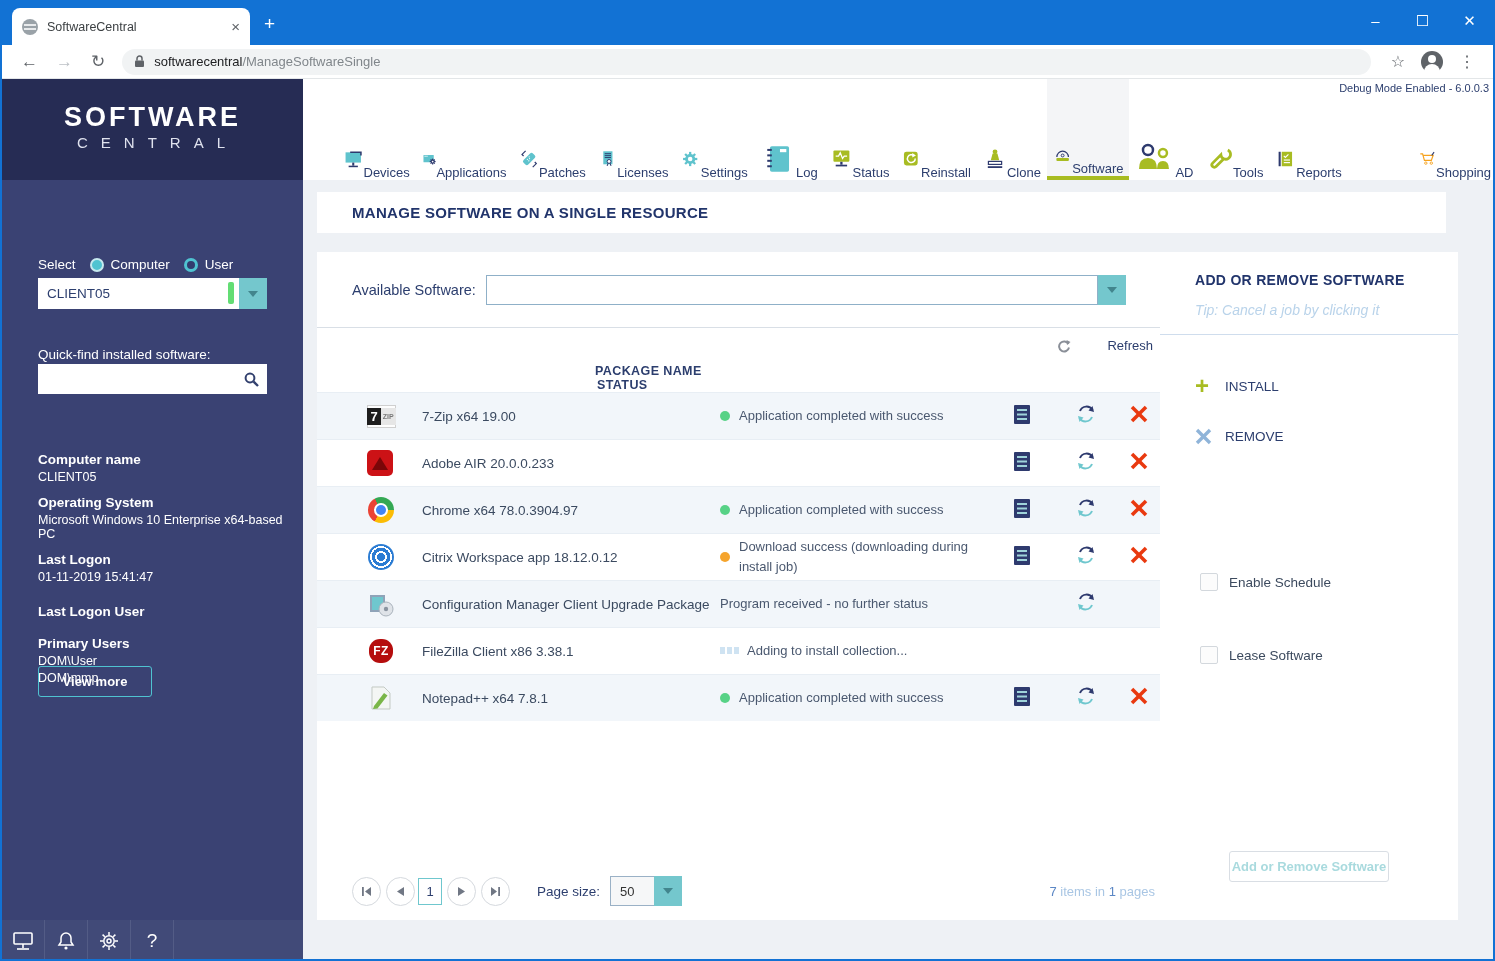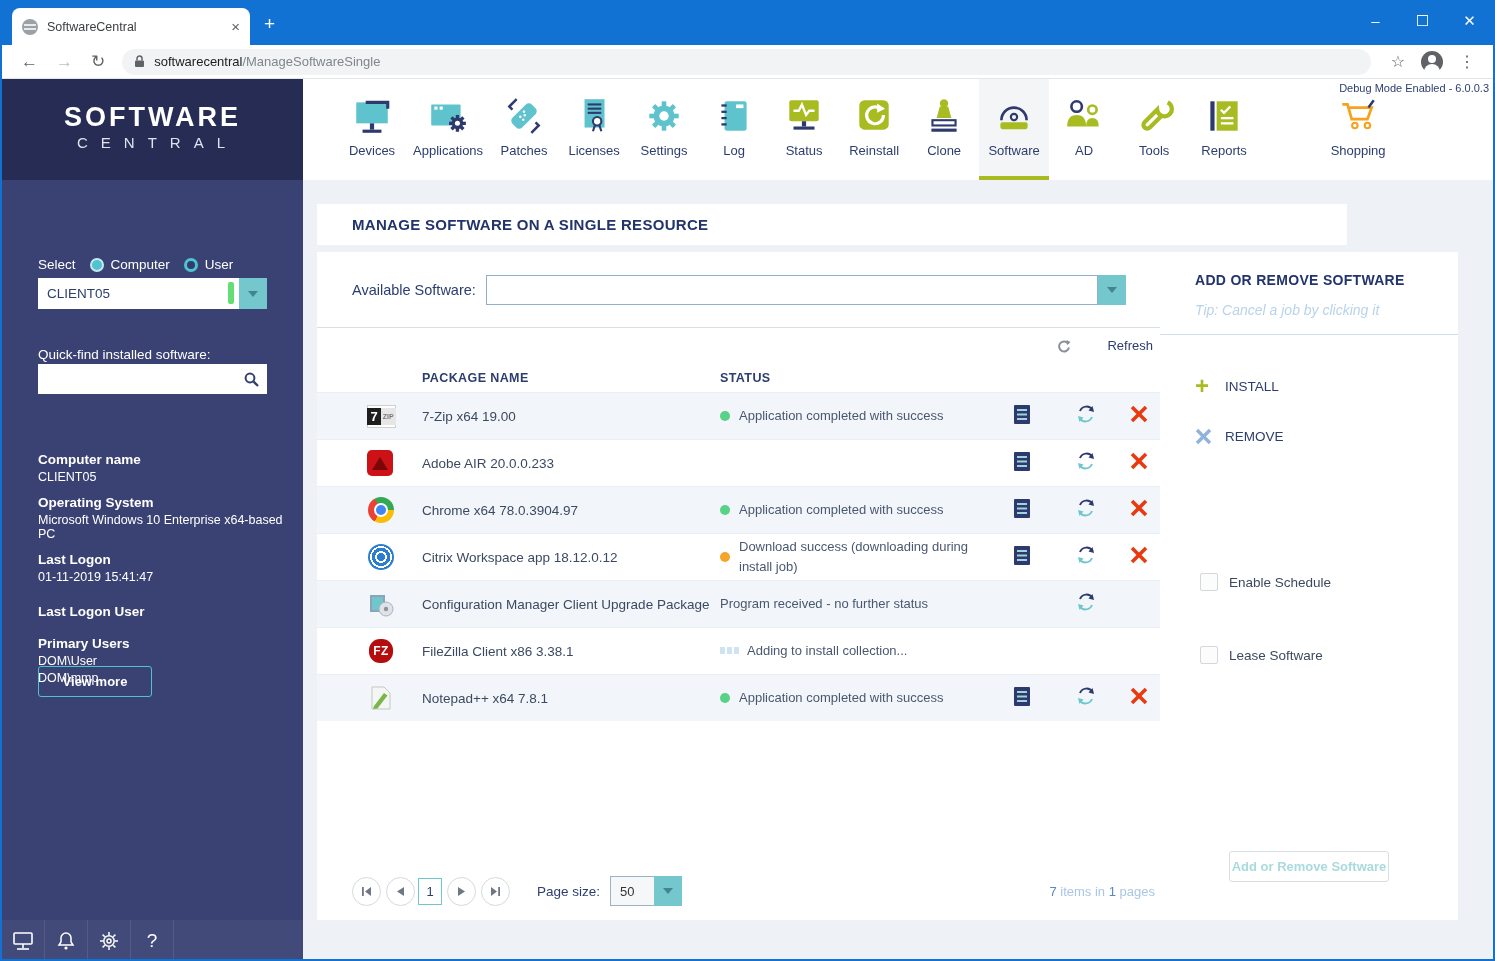--- a/index.html
+++ b/index.html
@@ -52,39 +52,39 @@
   .sb-info .val{font-size:12.5px;margin-top:3px;}
   .viewmore{position:absolute;left:36px;top:587px;width:112px;height:29px;border:1px solid #4fc3d1;border-radius:3px;
             color:#fff;font-weight:bold;font-size:13px;display:flex;align-items:center;justify-content:center;}
   .sidebar-footer{position:absolute;left:0;bottom:0;width:100%;height:41px;background:#414a78;display:flex;}
   .sf-cell{width:42px;height:41px;display:flex;align-items:center;justify-content:center;border-right:1px solid #535c86;}
   .sf-q{color:#fff;font-size:19px;font-weight:300;}
   
   .topnav{position:absolute;left:301px;top:79px;width:1194px;height:101px;background:#fff;}
   .debug{position:absolute;top:3px;right:8px;font-size:11px;color:#2c3e6e;}
   .nav-items{display:flex;height:101px;padding-left:34px;}
-  .nav-item{min-width:70px;padding:0 6px;height:101px;box-sizing:border-box;display:flex;flex-direction:column;
-            align-items:center;justify-content:flex-start;padding-top:16px;}
+  .nav-item{min-width:70px;padding:0 6px;height:101px;box-sizing:border-box;display:flex;
+            align-items:flex-end;justify-content:flex-start;padding-top:16px;}
   .nav-item svg{width:42px;height:42px;}
   .nav-item .nlabel{font-size:13px;color:#2c3e6e;margin-top:6px;white-space:nowrap;}
   .nav-item.active{background:#f4f5f7;border-bottom:4px solid #a8bc22;}
   .nav-item.push{margin-left:64px;}
   
   .content{position:absolute;left:301px;top:180px;width:1194px;height:781px;background:#eef1f5;}
-  .title-band{position:absolute;left:14px;top:24px;width:1030px;height:41px;background:#fff;}
+  .title-band{position:absolute;left:14px;top:12px;width:1129px;height:41px;background:#fff;}
   .page-title{line-height:41px;padding-left:35px;font-size:15px;font-weight:600;color:#21346b;letter-spacing:.3px;}
   .main-card{position:absolute;left:14px;top:72px;width:848px;height:668px;background:#fff;}
   .avail-row{height:76px;display:flex;align-items:center;padding-left:35px;border-bottom:1px solid #d9dfe6;box-sizing:border-box;}
   .avail-label{font-size:14.5px;color:#2c3e6e;margin-right:10px;}
   .avail-input{width:612px;height:30px;border:1px solid #8fb0c8;background:#fff;box-sizing:border-box;}
   .avail-btn{width:28px;height:30px;background:#74c7cd;display:flex;align-items:center;justify-content:center;}
   .table-toolbar{height:36px;position:relative;}
   .refresh{position:absolute;right:12px;top:10px;display:flex;align-items:center;font-size:13px;color:#2c3e6e;gap:30px;}
   .refresh svg{margin-right:6px;}
-  .thead{display:flex;height:28px;align-items:center;font-size:12.5px;font-weight:bold;color:#2c3e6e;letter-spacing:.4px;}
+  .thead{display:flex;height:28px;align-items:center;font-size:12.5px;font-weight:bold;color:#2c3e6e;letter-spacing:.4px;flex-direction:column;}
   .col-icon{width:105px;box-sizing:border-box;padding-left:50px;flex:none;}
   .col-name{width:292px;flex:none;font-size:13.5px;color:#3b4a60;}
   .thead .col-name{font-size:12.5px;color:#2c3e6e;}
   .col-status{width:300px;flex:none;display:flex;align-items:center;padding-left:6px;box-sizing:border-box;font-size:13px;color:#4a586f;}
   .thead .col-status{font-weight:bold;font-size:12.5px;color:#2c3e6e;padding-left:6px;}
   .trow{display:flex;align-items:center;min-height:46px;border-top:1px solid #e8eef4;}
   .trow.alt{background:#f2f6fa;}
   .dot{width:10px;height:10px;border-radius:50%;margin-right:9px;flex:none;align-self:center;}
   .dot.green{background:#57d286;}
   .dot.orange{background:#f5a42c;}

